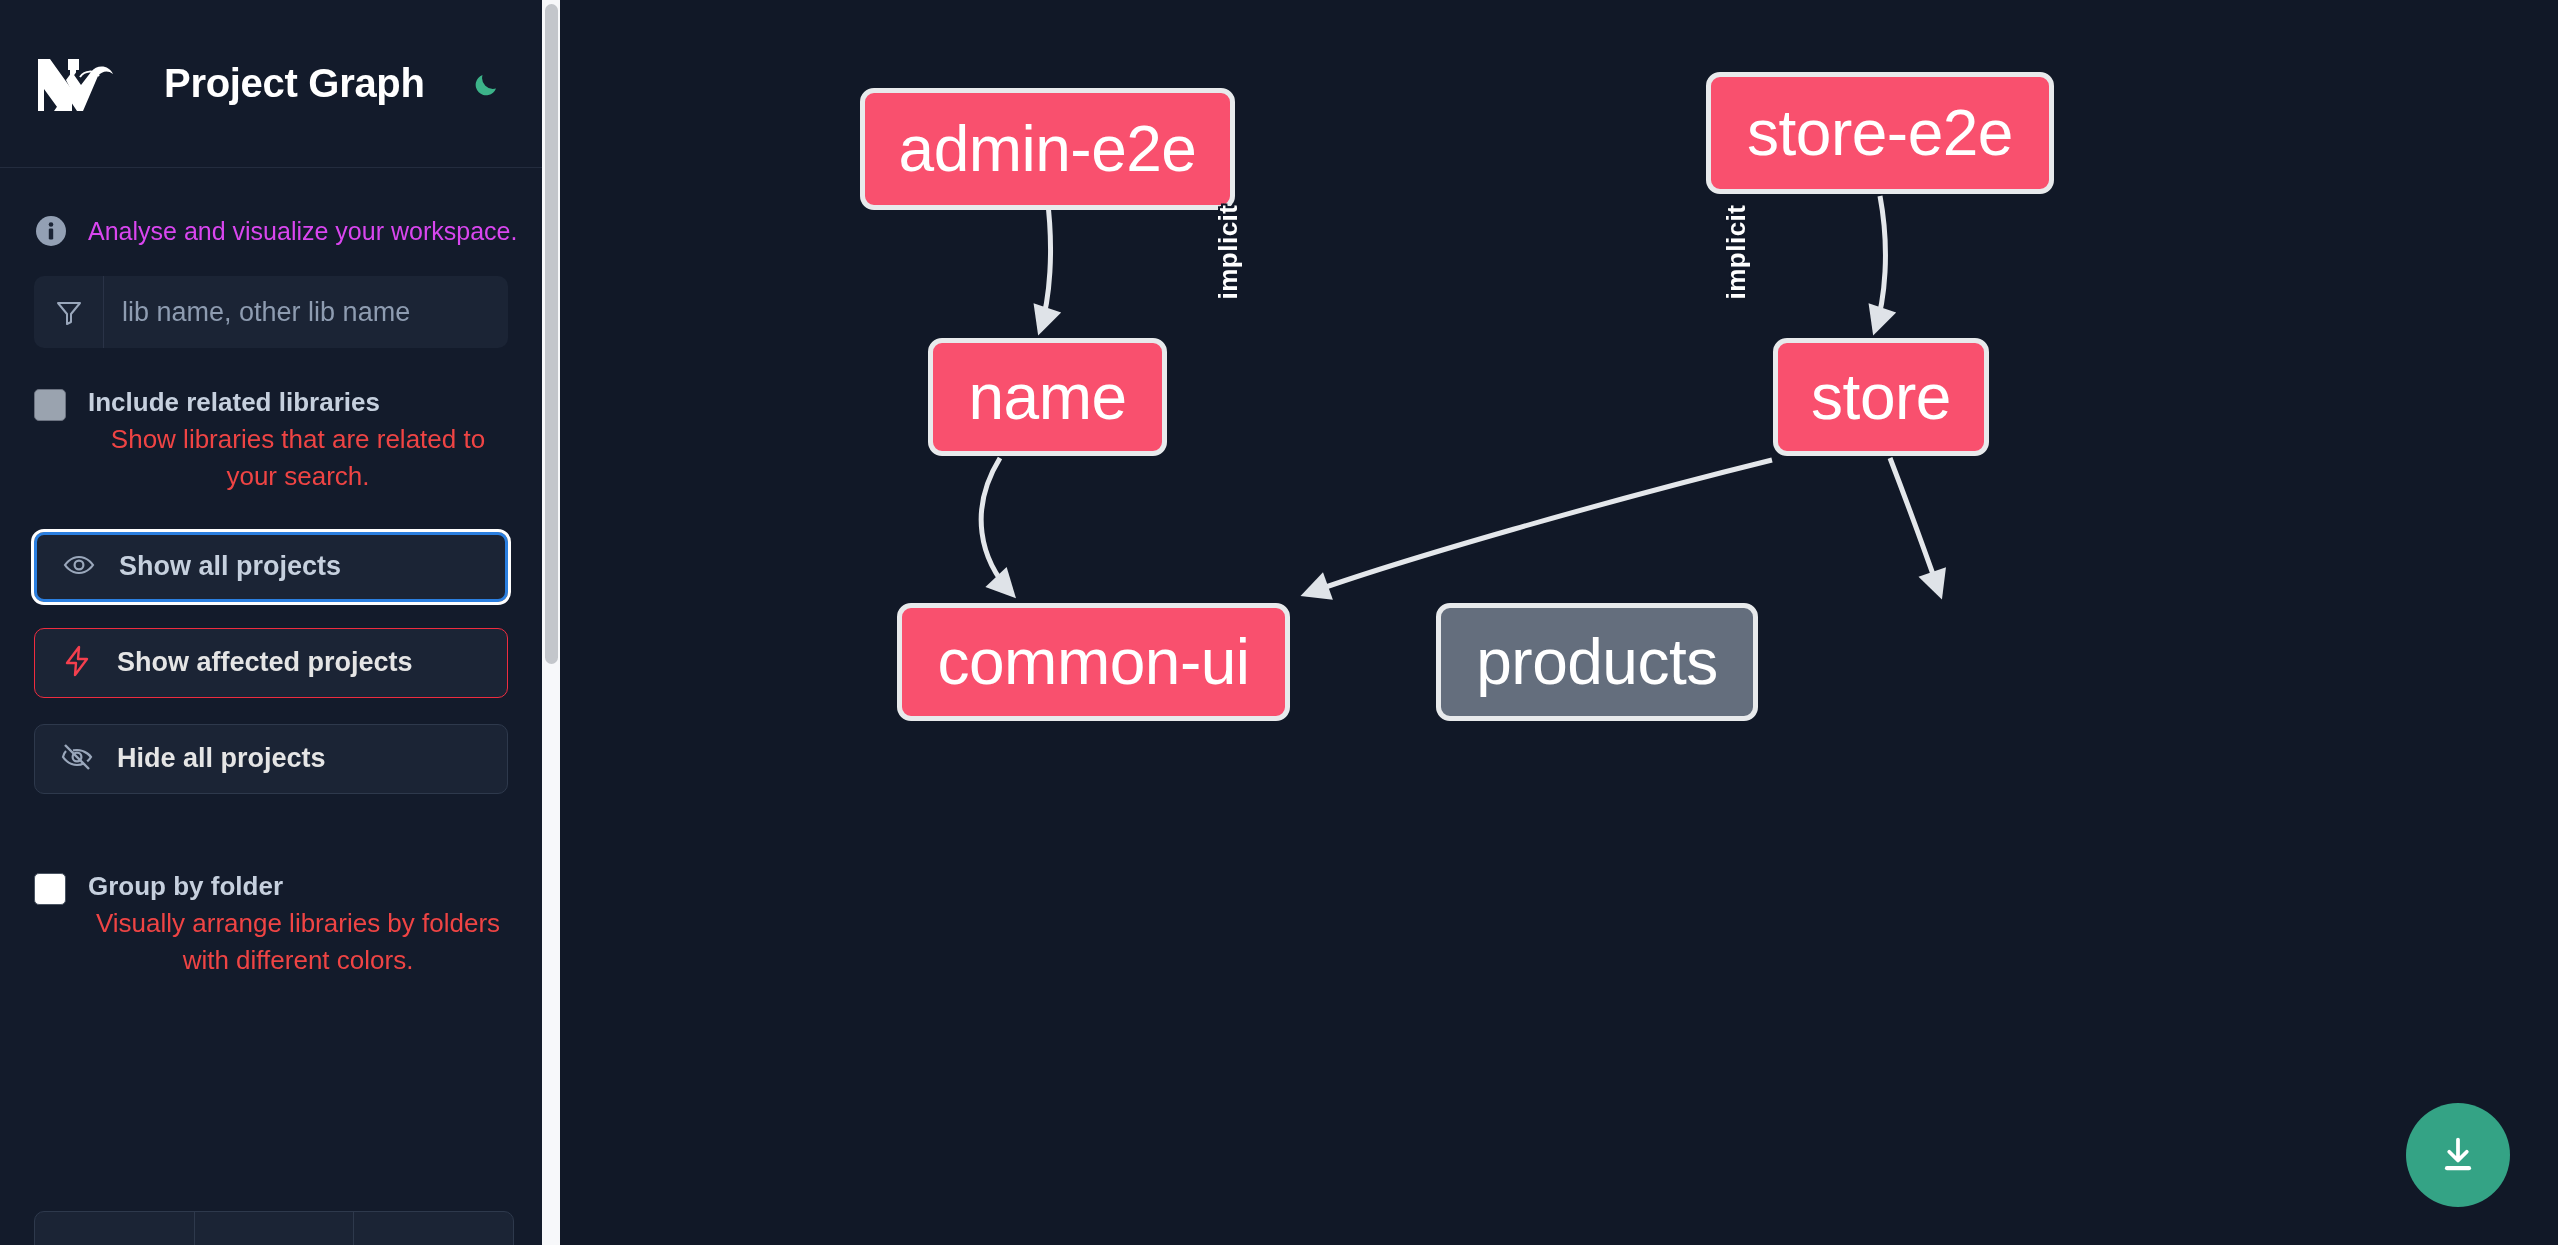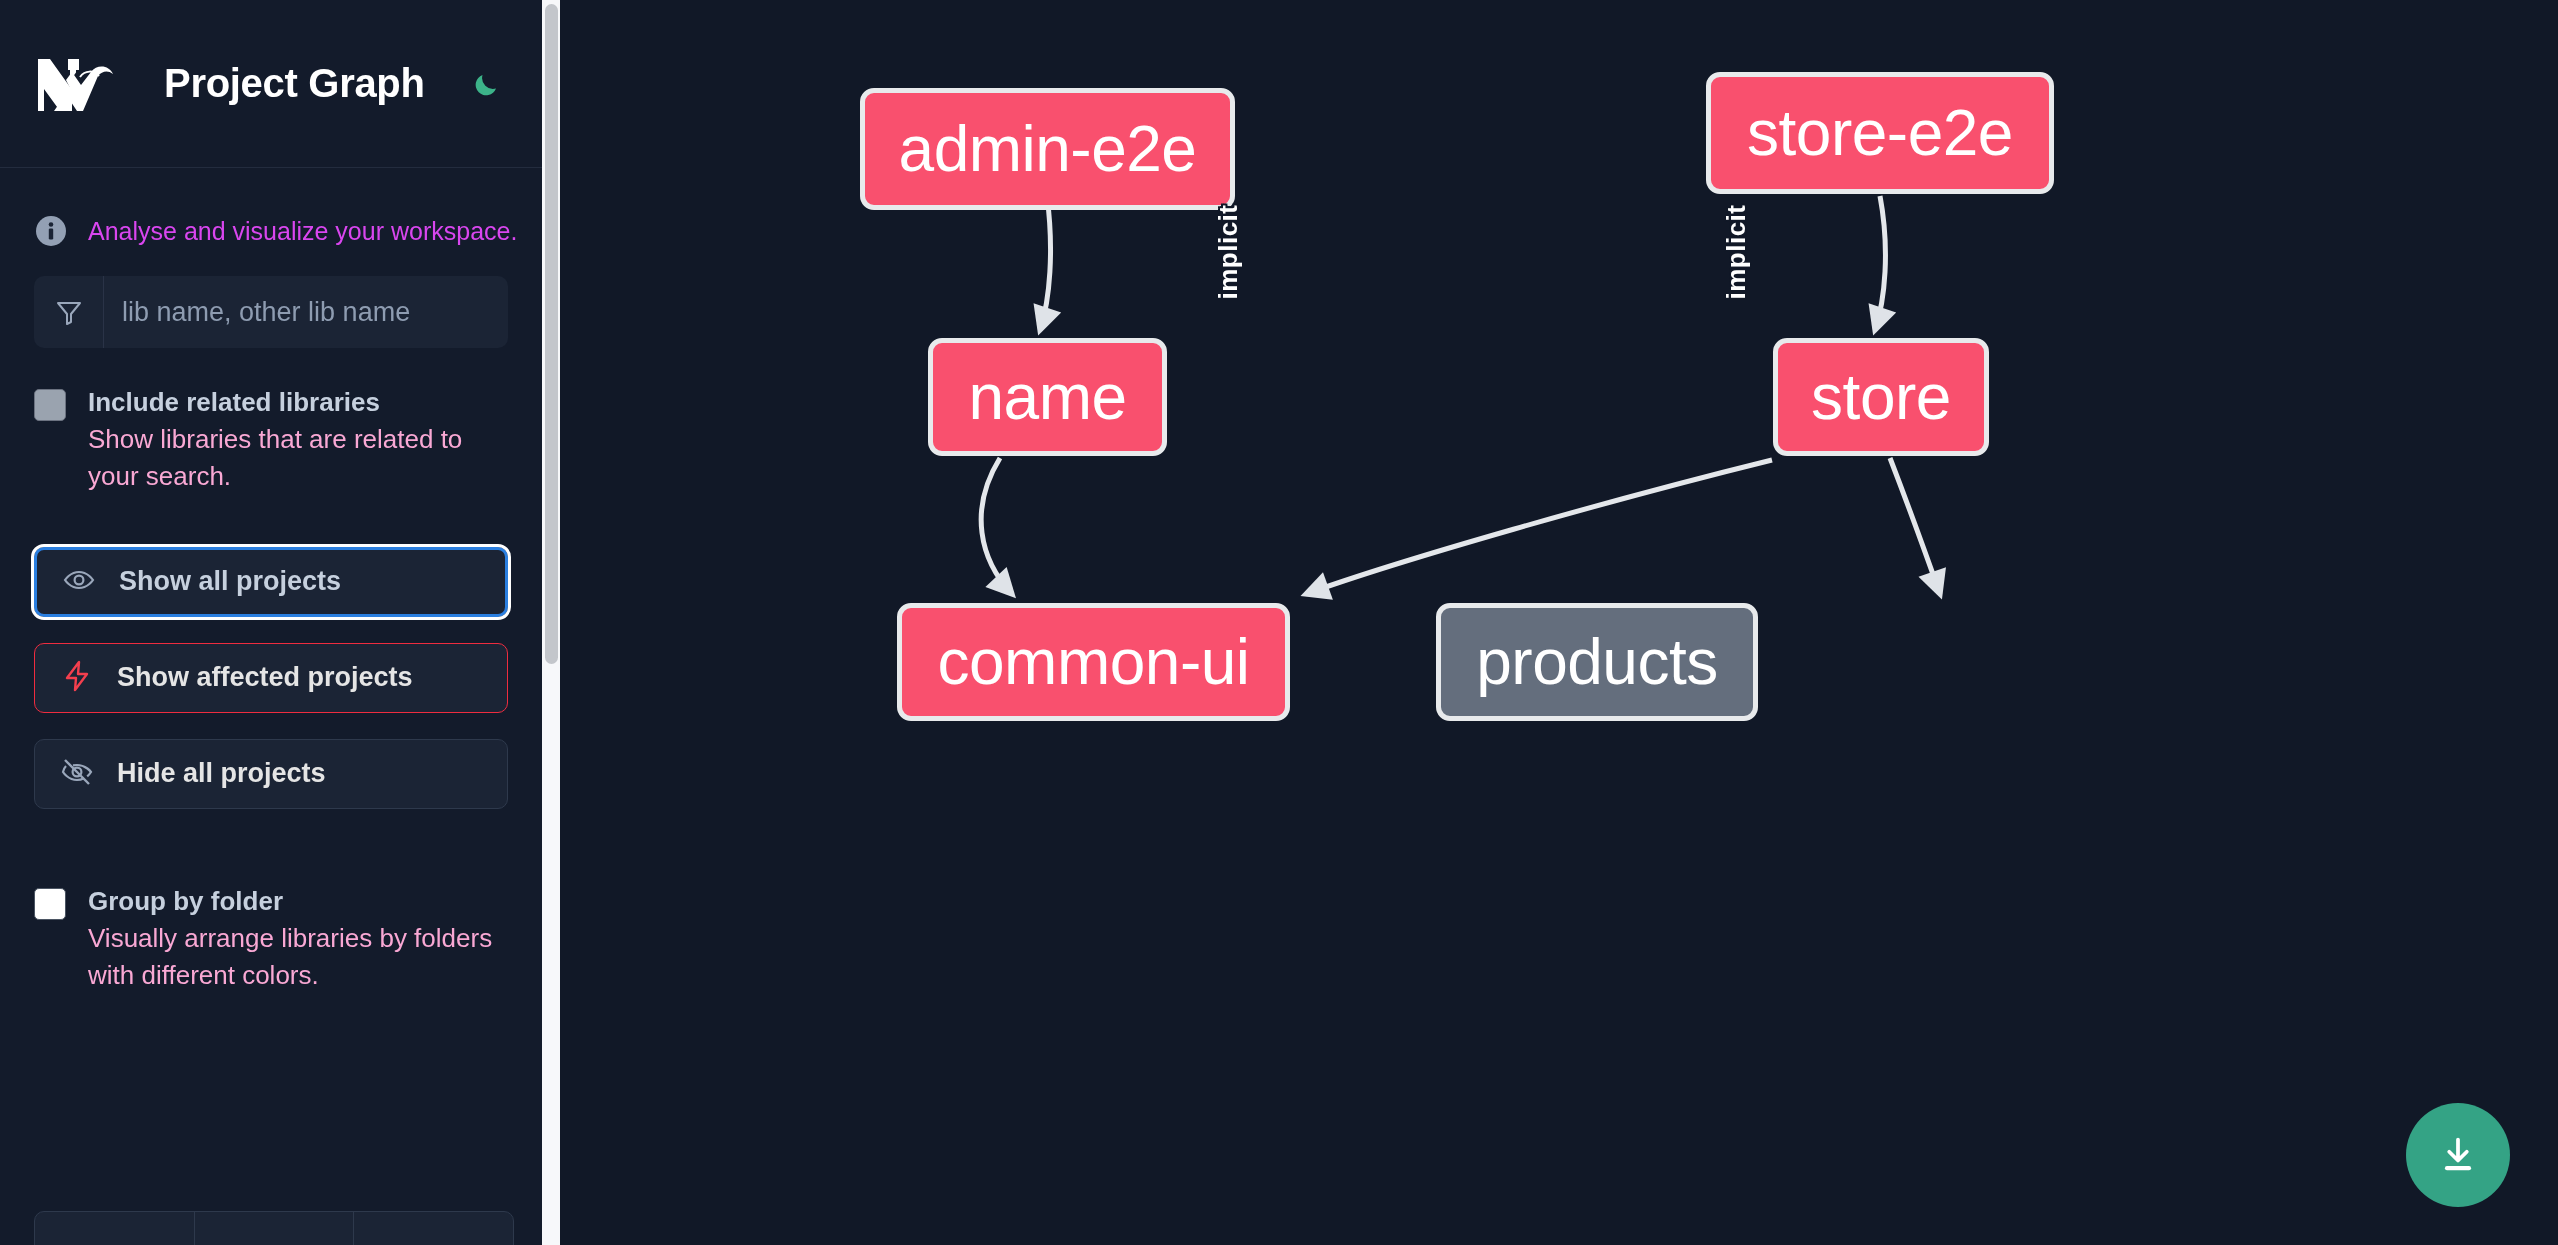--- a/index.html
+++ b/index.html
@@ -136,27 +136,28 @@
   }
   .chk-texts { display: flex; flex-direction: column; }
   .chk-title {
     font-size: 26px;
     font-weight: 700;
     color: #c6d0de;
     line-height: 1.42;
   }
   .chk-desc {
     font-size: 26px;
-    color: #f9a8d4;
+    color: #ef4444;
     line-height: 1.42;
     max-width: 430px;
-  }
-
-  
-  .btn-group { padding: 12px 34px; margin-top: 40px; }
+    text-align: center;
+  }
+
+  
+  .btn-group { padding: 12px 34px; margin-top: 25px; }
   .btn {
     height: 70px;
     width: 100%;
     border-radius: 10px;
     display: flex;
     align-items: center;
     gap: 24px;
     padding: 0 26px;
     background: #1b2435;
     border: 1px solid #2e394c;

